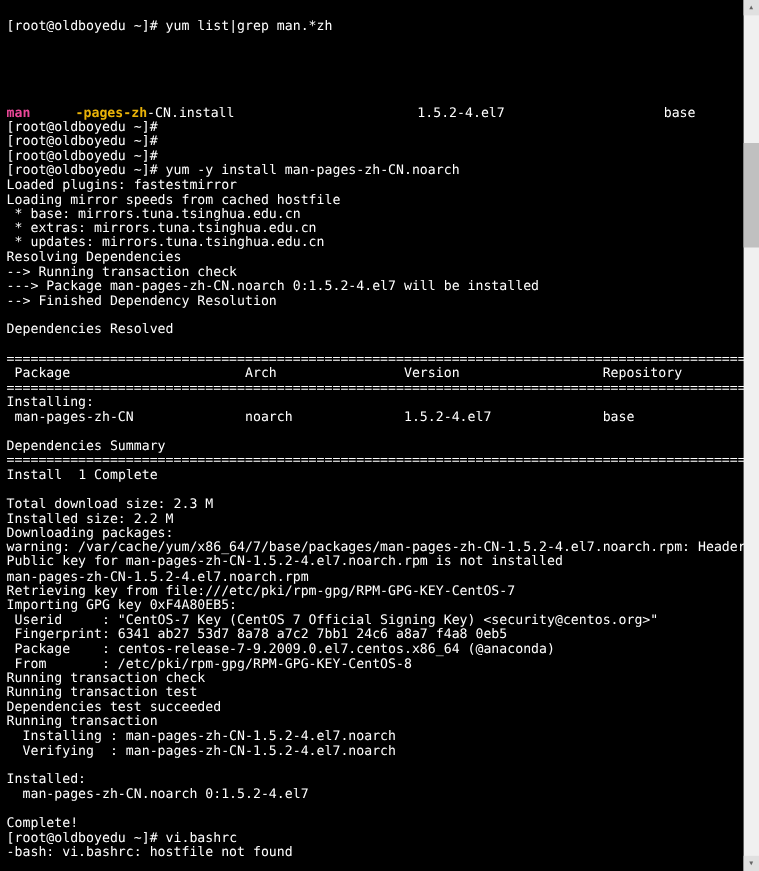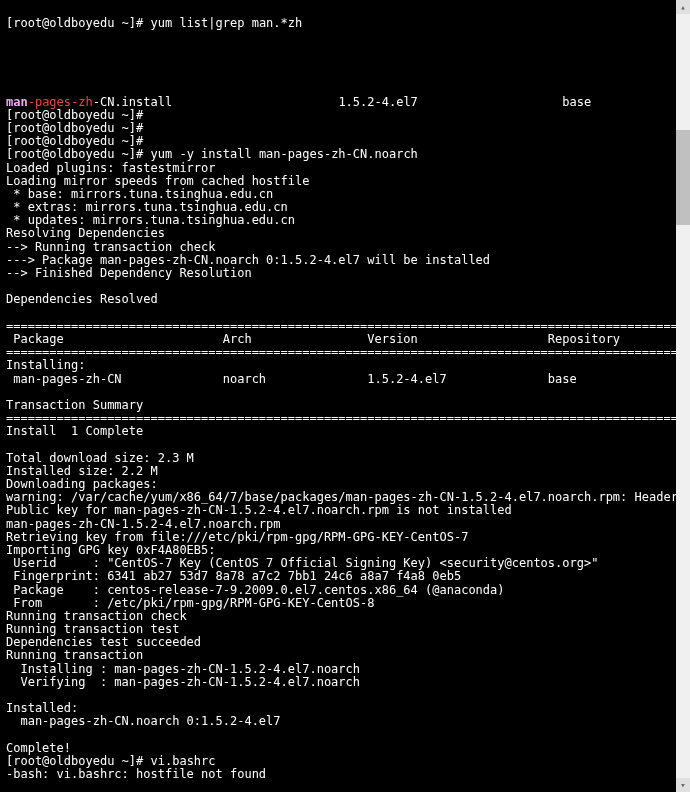--- a/index.html
+++ b/index.html
@@ -43,22 +43,22 @@
       width: 14px;
       height: 14px;
       background: #e0e0e0;
       color: #666;
       text-align: center;
       font-size: 9px;
       line-height: 14px;
     }
     .scroll-up { top: 0; }
     .scroll-down { bottom: 0; }
-    .hl-red { color: #f0abfc; font-weight: bold; }
-    .hl-orange { color: #ef4444; font-weight: normal; }
+    .hl-red { color: #ec4899; font-weight: bold; }
+    .hl-orange { color: #eab308; font-weight: bold; margin-left: 41px; }
     .gap { height: 52px; }
   </style>
 </head>
 <body>
 
 <div class="terminal">
 <span><span>[root@oldboyedu ~]#</span> <span>yum list|grep man.*zh</span></span>
 <div class="gap"></div>
 <span><span class="hl-red">man</span><span class="hl-orange">-pages-zh</span><span>-CN.install</span>                       <span>1.5.2-4.el7</span>                    <span>base</span></span>
 <span>[root@oldboyedu ~]#</span>
@@ -76,21 +76,21 @@
 <span>--&gt; Finished Dependency Resolution</span>
 
 <span>Dependencies Resolved</span>
 
 <span>=====================================================================================================</span>
 <span> Package                      Arch                Version                  Repository           Size</span>
 <span>=====================================================================================================</span>
 <span>Installing:</span>
 <span> man-pages-zh-CN              noarch              1.5.2-4.el7              base               2.3 M</span>
 
-<span>Transaction Summary</span>
+<span>Dependencies Summary</span>
 <span>=====================================================================================================</span>
 <span><span>Install  </span><span>1</span><span> Complete</span></span>
 
 <span>Total download size: 2.3 M</span>
 <span>Installed size: 2.2 M</span>
 <span>Downloading packages:</span>
 <span>warning: /var/cache/yum/x86_64/7/base/packages/man-pages-zh-CN-1.5.2-4.el7.noarch.rpm: Header V3 RSA/SHA256 Signature, key ID f4a80eb5: NOKEY</span>
 <span>Public key for man-pages-zh-CN-1.5.2-4.el7.noarch.rpm is not installed</span>
 <span><span>man-pages-zh-CN-1.5.2-4.el7.noarch.rpm</span>                                                           </span>
 <span>Retrieving key from file:///etc/pki/rpm-gpg/RPM-GPG-KEY-CentOS-7</span>

